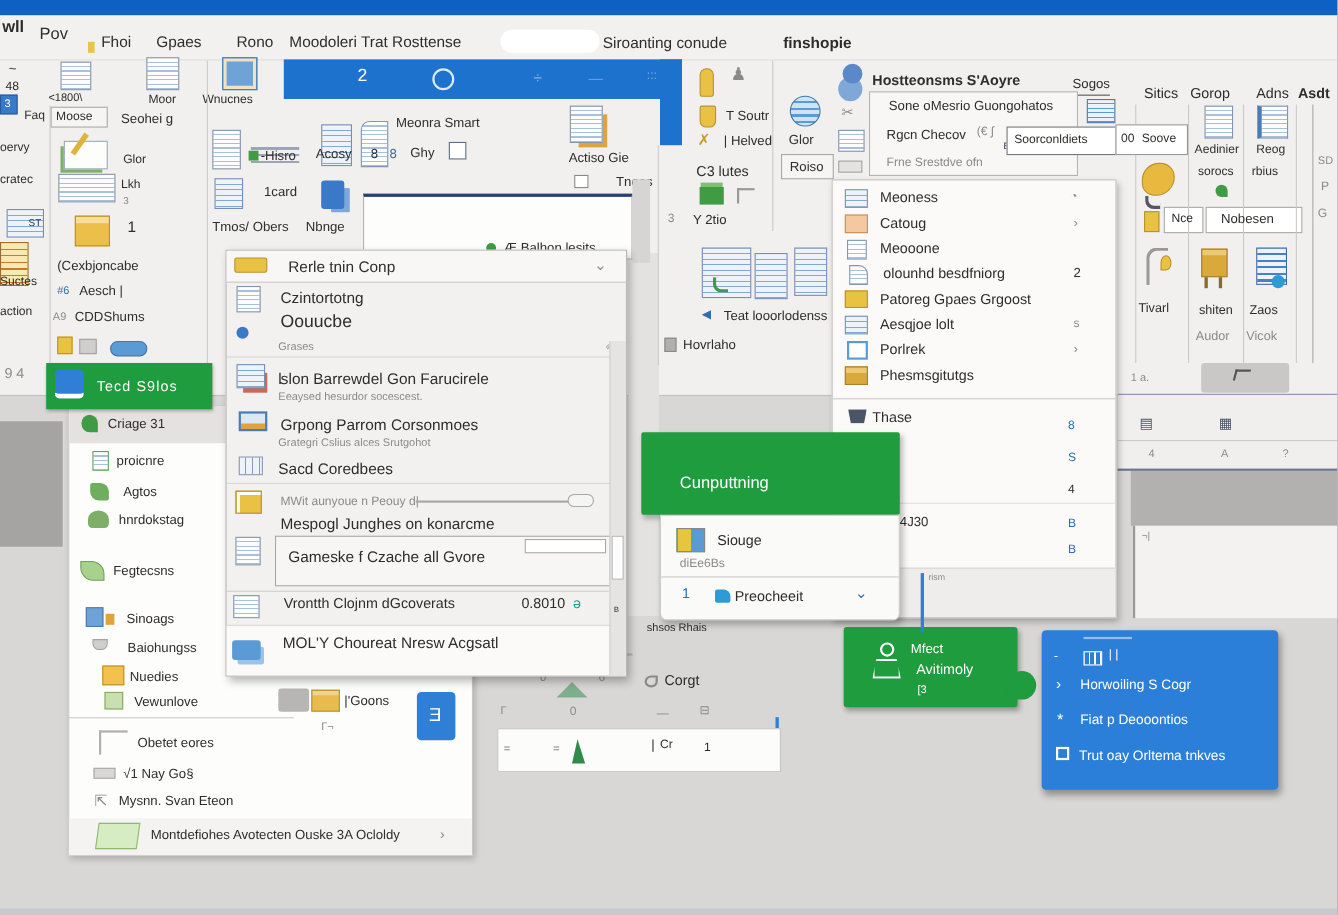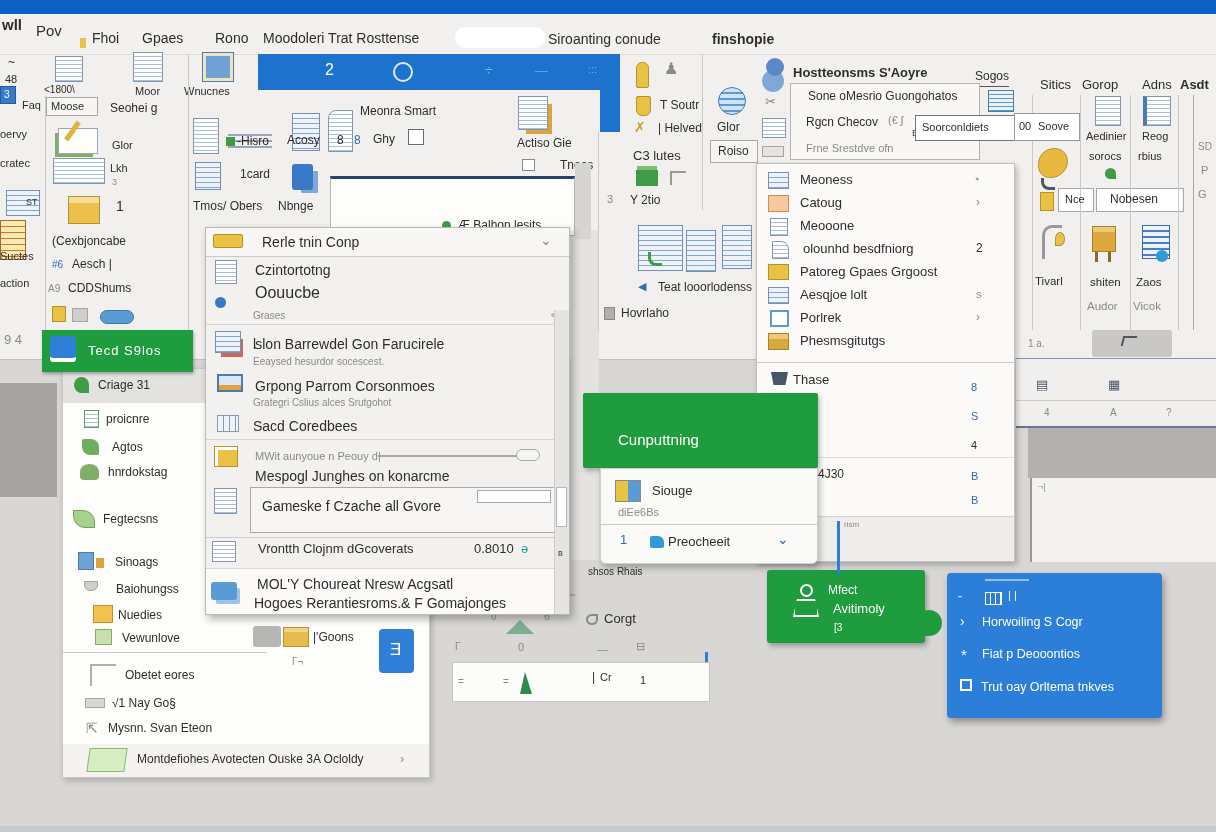--- a/index.html
+++ b/index.html
@@ -278,21 +278,20 @@
   <div class="abs t" style="left:262px;top:498px;font-size:14px;z-index:8">Gameske f Czache all Gvore</div>
   <div class="abs" style="left:477px;top:490px;width:74px;height:13px;background:#fff;border:1px solid #a9a8a6;z-index:8"></div>
   <div class="abs hline" style="left:206px;top:537px;width:363px;background:#cfcecc;z-index:7"></div>
   <div class="abs doc" style="left:212px;top:541px;width:24px;height:21px;z-index:7"></div>
   <div class="abs t" style="left:258px;top:542px;font-size:13px;z-index:7">Vrontth Clojnm dGcoverats</div>
   <div class="abs t" style="left:474px;top:542px;font-size:13px;z-index:7">0.8010</div>
   <div class="abs t" style="left:521px;top:542px;font-size:13px;color:#1a9c9c;z-index:7">ǝ</div>
   <div class="abs" style="left:206px;top:568px;width:363px;height:46px;background:#fbfaf9;border-top:1px solid #d8d7d5;z-index:7"></div>
   <div class="abs" style="left:211px;top:582px;width:26px;height:18px;background:#5b9bd5;border-radius:3px;box-shadow:4px 5px 0 -1px #9cc3e8;z-index:8"></div>
   <div class="abs t" style="left:257px;top:576px;font-size:14px;z-index:8">MOL'Y Choureat Nresw Acgsatl</div>
-  <div class="abs t" style="left:254px;top:595px;font-size:14px;z-index:8">Hogoes Rerantiesroms.&amp; F Gomajonges</div>
   <div class="abs" style="left:554px;top:310px;width:15px;height:304px;background:#e5e4e2;border-left:1px solid #cfcecc;z-index:8"></div>
   <div class="abs" style="left:556px;top:487px;width:11px;height:40px;background:#fdfdfd;border:1px solid #b5b4b2;z-index:9"></div>
   <div class="abs t" style="left:558px;top:548px;font-size:9px;color:#444;z-index:9">ʙ</div>
 
   <div class="abs" style="left:583px;top:393px;width:235px;height:75px;background:#1f9c3d;border-radius:2px;box-shadow:2px 3px 5px rgba(0,0,0,.25);z-index:5"></div>
   <div class="abs t w" style="left:618px;top:431px;font-size:15px;z-index:6">Cunputtning</div>
   <div class="abs" style="left:600px;top:468px;width:218px;height:96px;background:#fafaf8;border:1px solid #d0cfcd;border-radius:0 0 6px 6px;box-shadow:2px 4px 6px rgba(0,0,0,.25);z-index:5"></div>
   <div class="abs" style="left:615px;top:480px;width:26px;height:22px;background:linear-gradient(90deg,#e8c53f 0 50%,#5b9bd5 50%),#3f9c44;border:1px solid #8a8988;z-index:6"></div>
   <div class="abs t" style="left:652px;top:484px;font-size:13px;z-index:6">Siouge</div>
   <div class="abs t g" style="left:618px;top:506px;font-size:11px;z-index:6">diEe6Bs</div>

